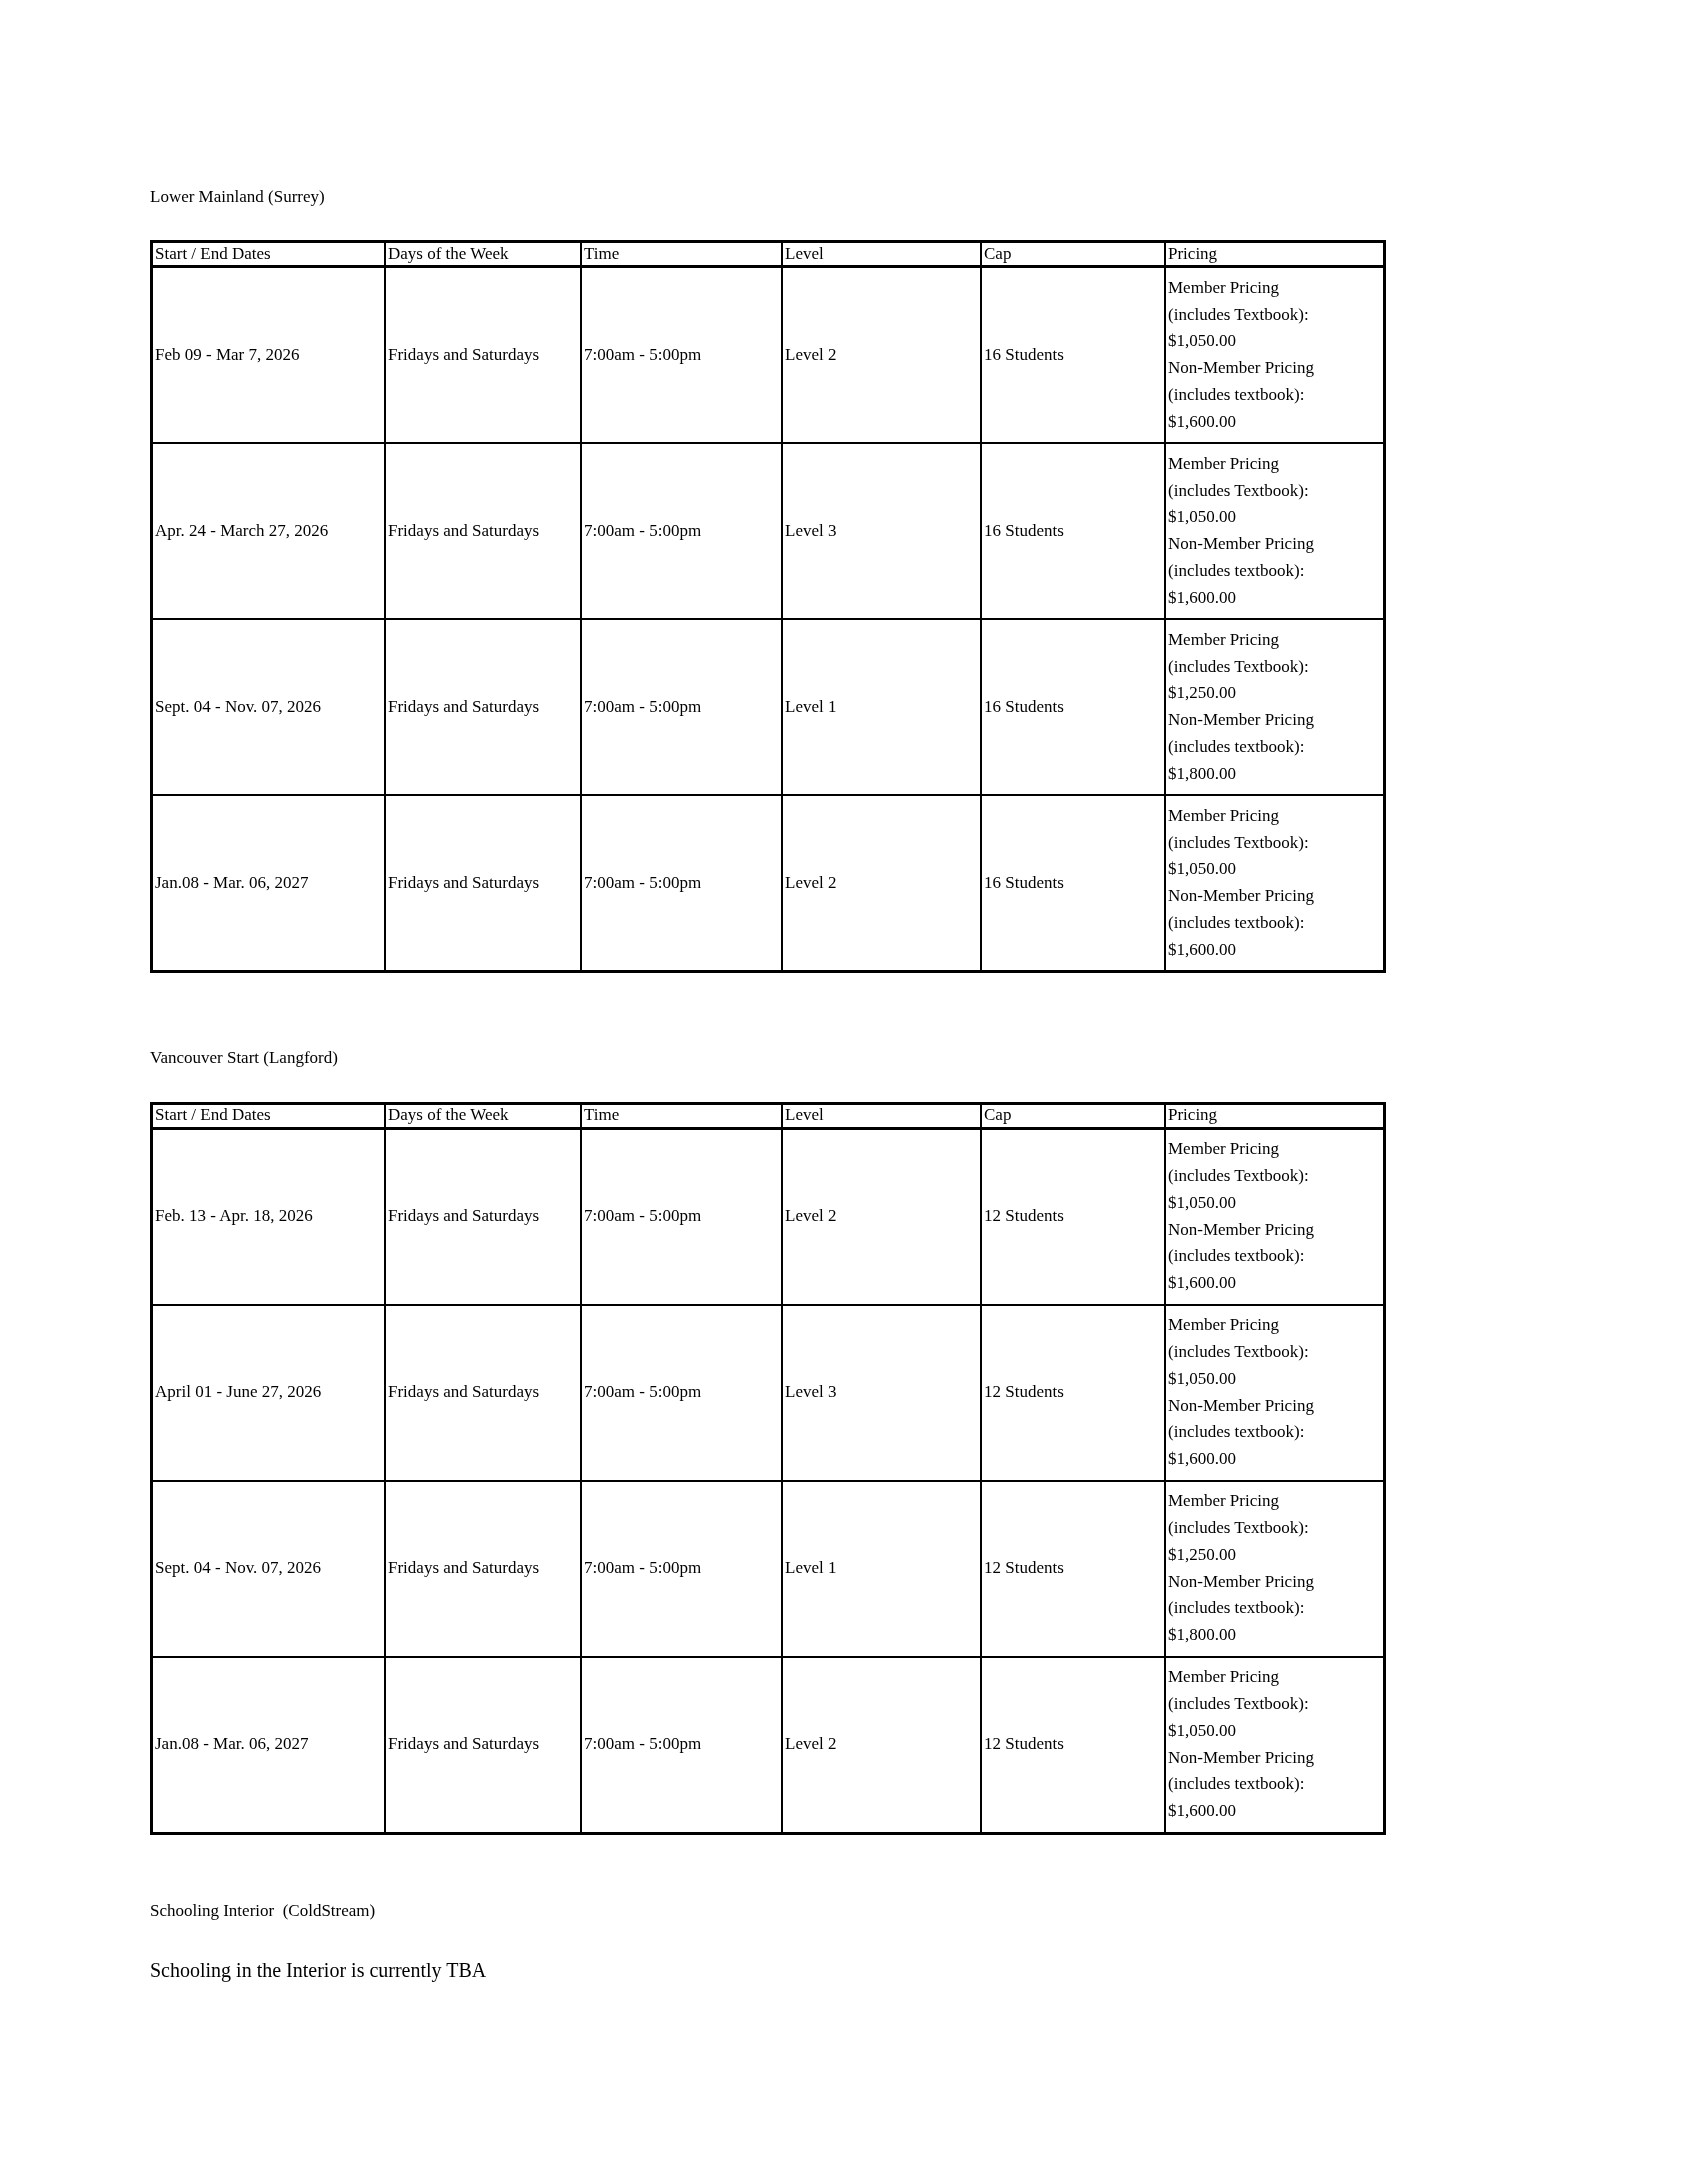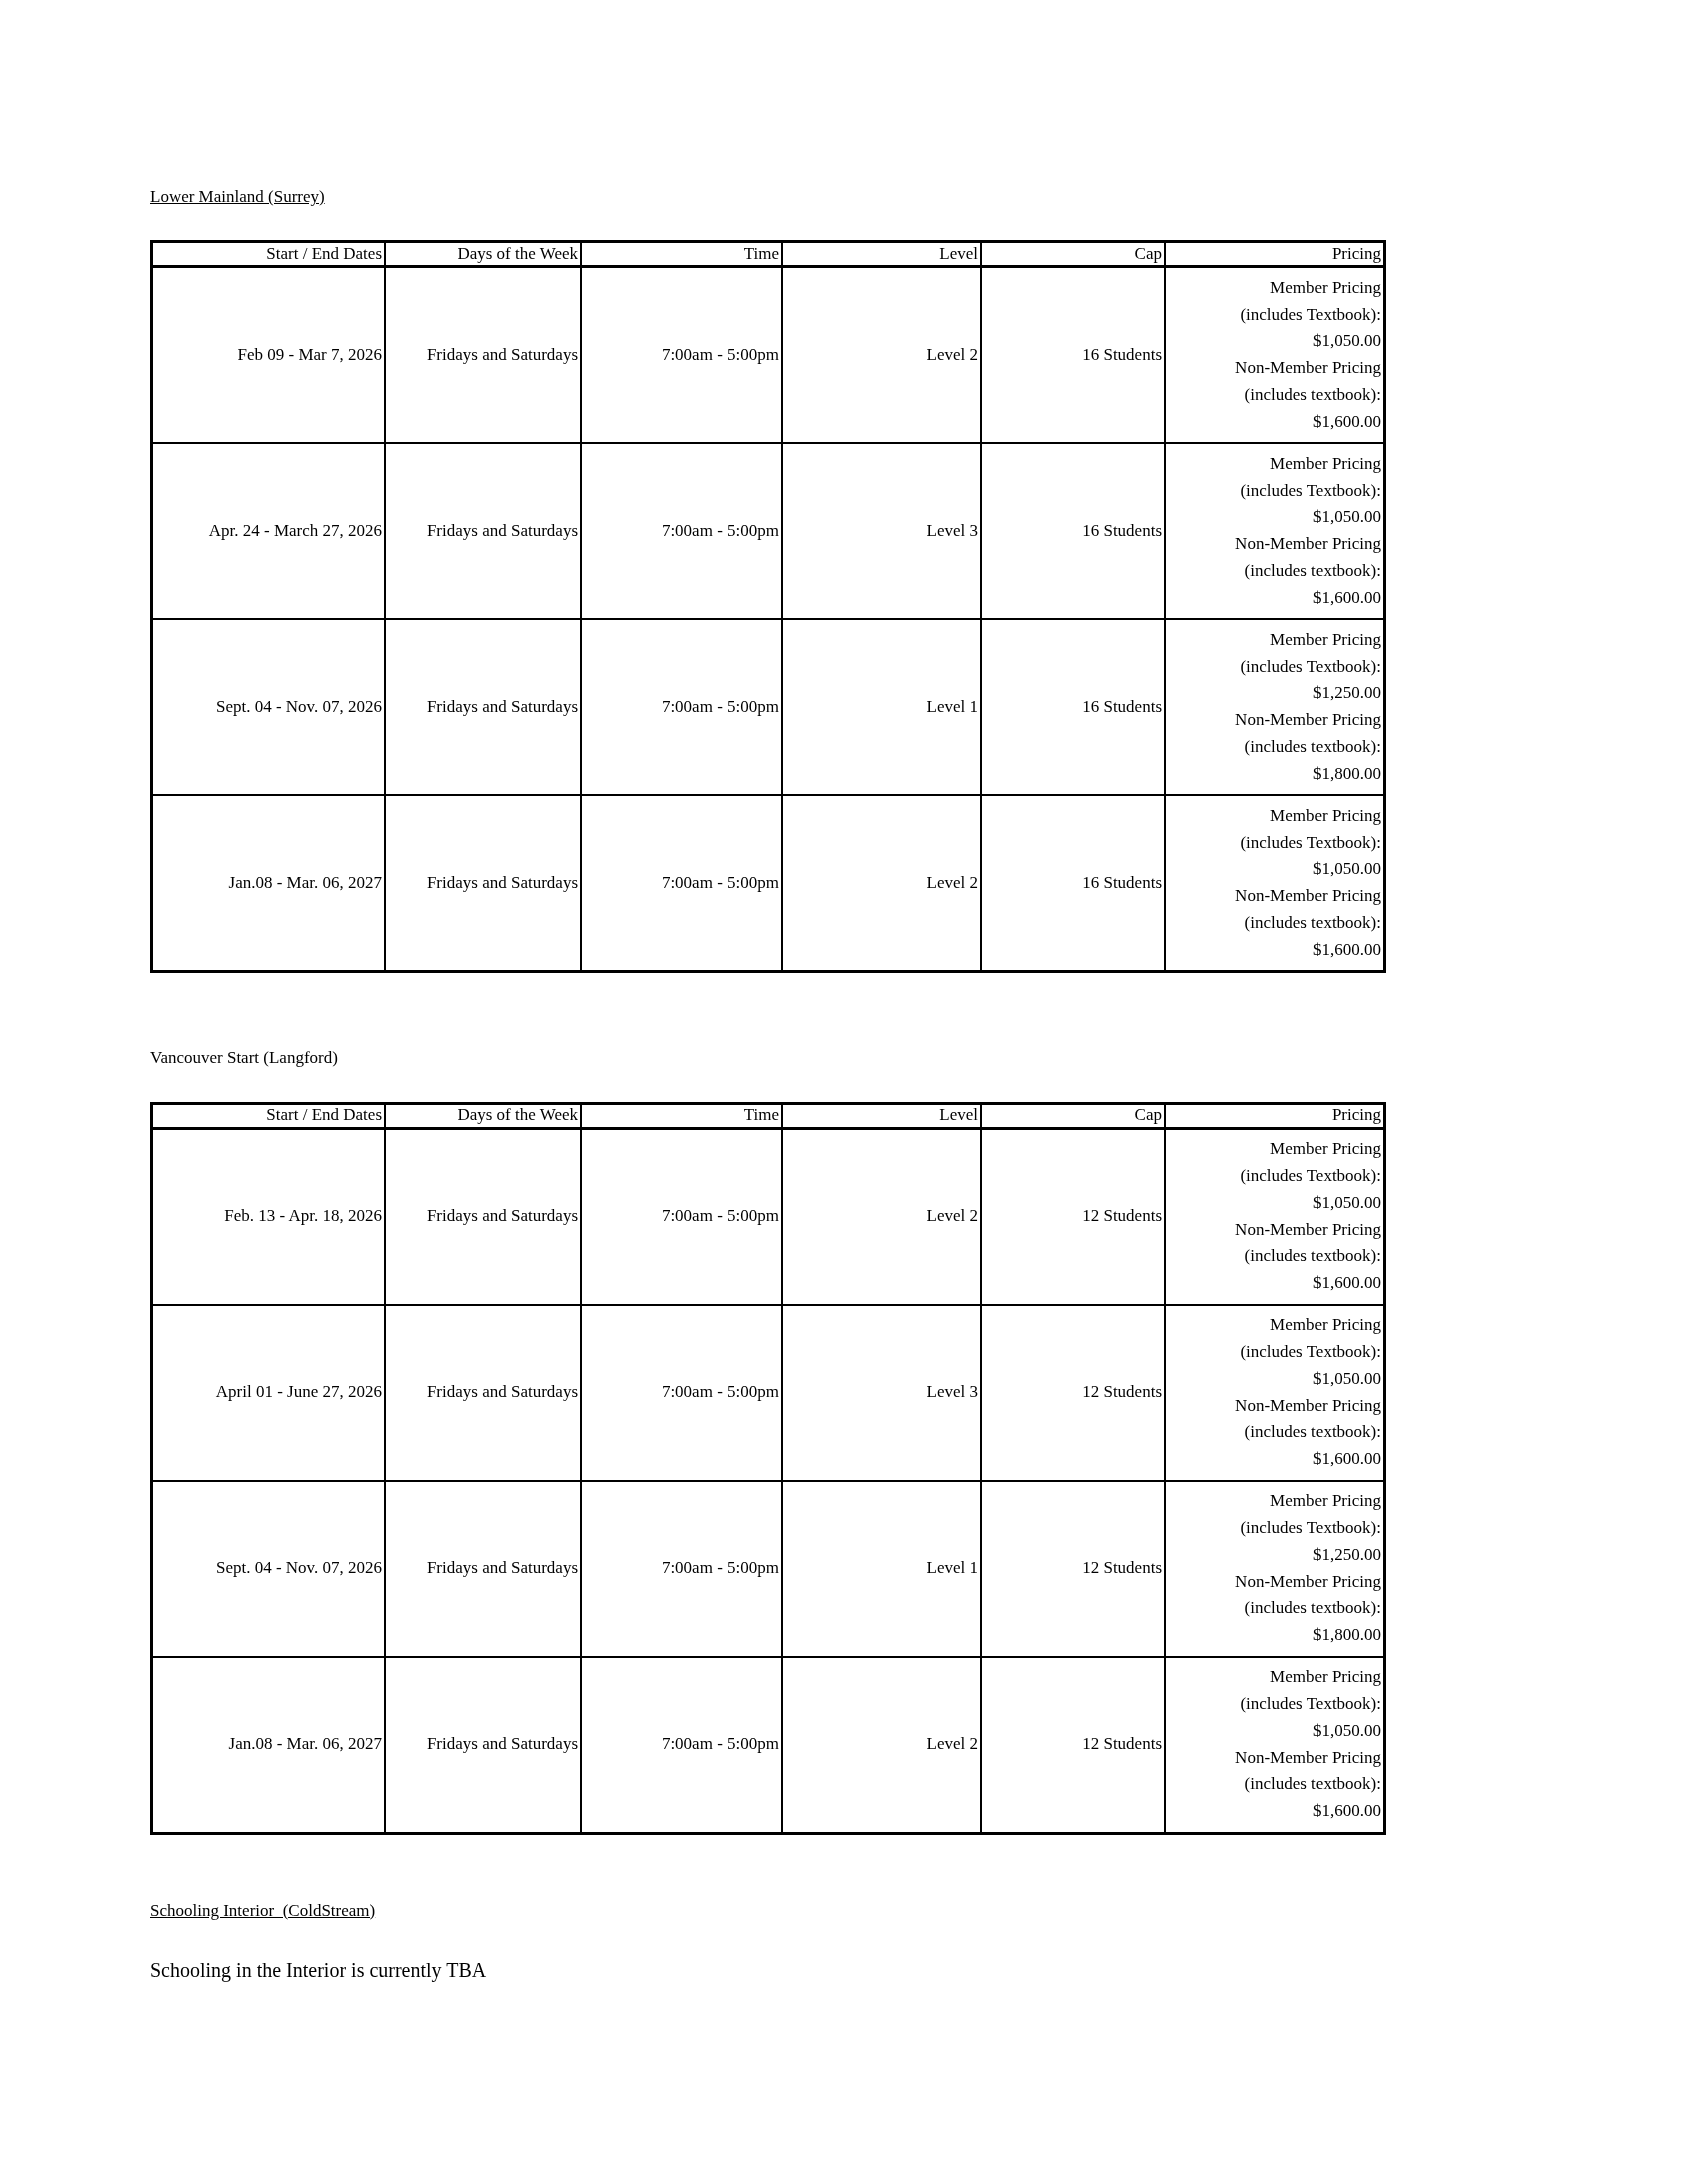--- a/index.html
+++ b/index.html
@@ -22,34 +22,34 @@
     width: 1683px;
   }
   section { margin: 0; padding: 0; }
   .heading {
     font-size: 17px;
     font-weight: 400;
     line-height: 1.25;
     margin: 0;
     white-space: pre-wrap;
   }
-  .underline { text-decoration: underline; }
+  .underline { }
   .sec-vancouver .heading { margin-top: 74px; }
   .sec-interior .heading { margin-top: 65px; }
   table.schedule {
     border-collapse: collapse;
     table-layout: fixed;
     width: 1209px;
     margin-top: 33px;
     border: 3px solid #000;
   }
   table.schedule th,
   table.schedule td {
     border: 2px solid #000;
-    text-align: right;
+    text-align: left;
     vertical-align: middle;
     font-size: 17px;
     font-weight: 400;
     padding: 0 2px;
     overflow: hidden;
   }
   table.schedule th {
     height: 22px;
     border-bottom: 3px solid #000;
     line-height: 1.2;

